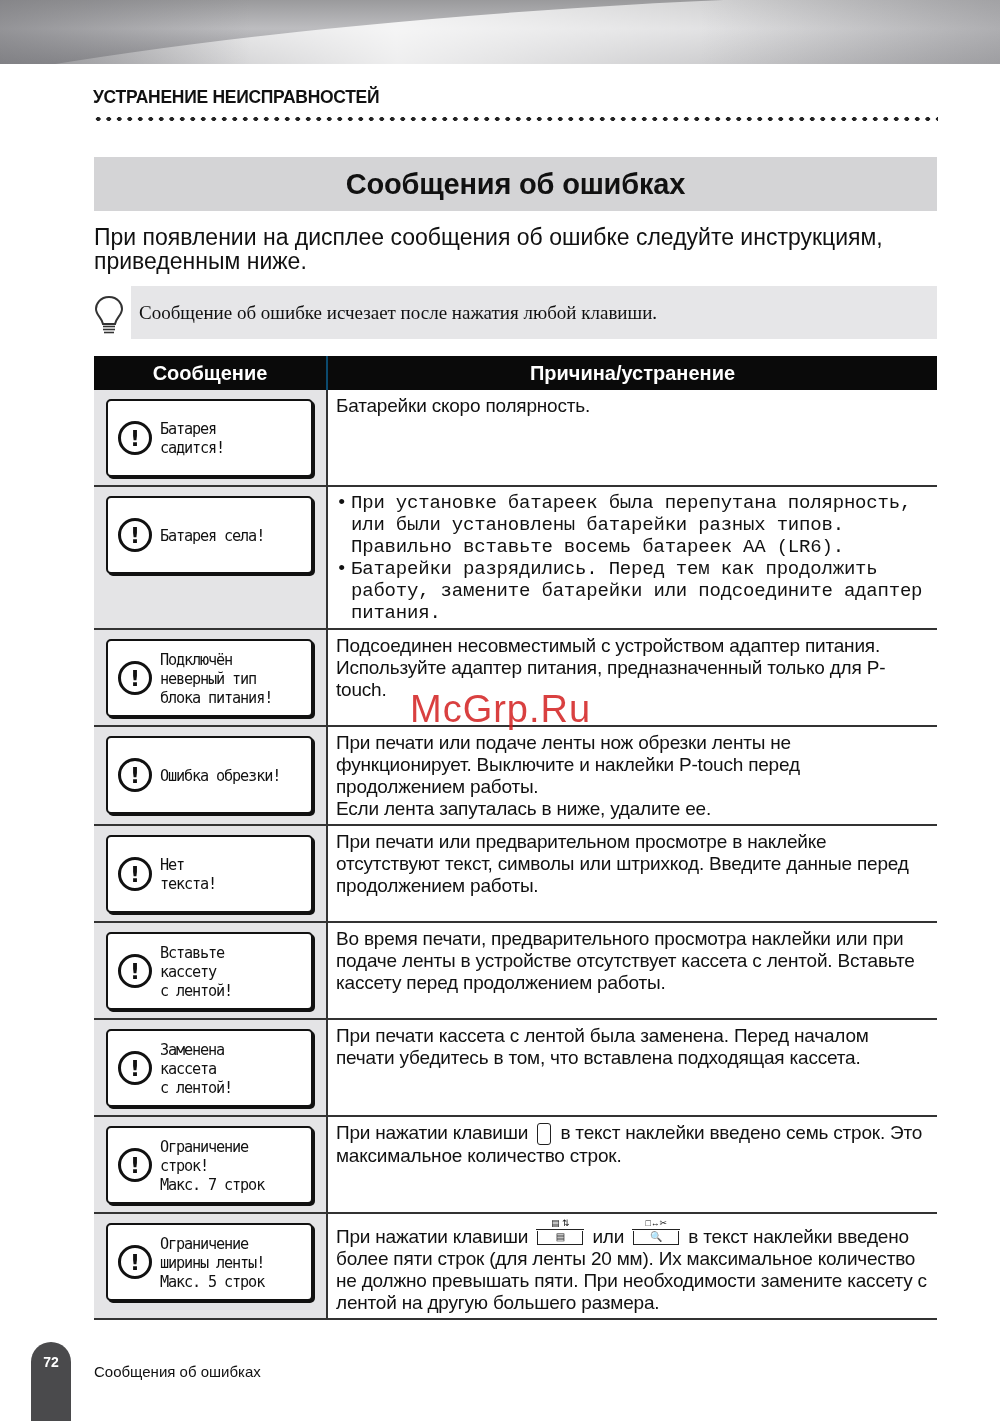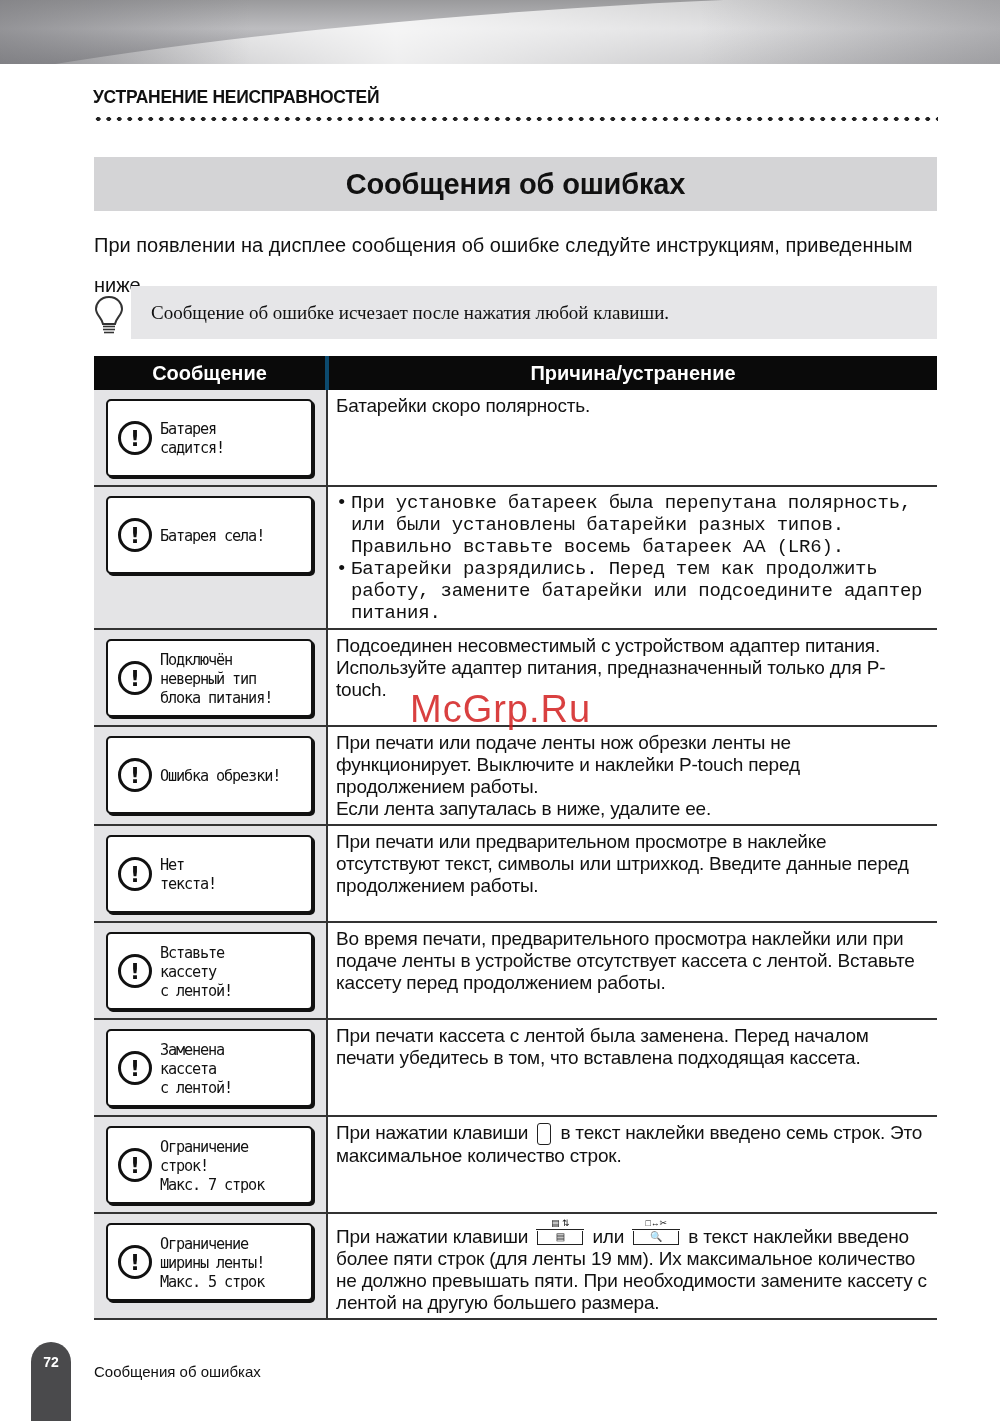--- a/index.html
+++ b/index.html
@@ -35,39 +35,39 @@
 
   .title-bar {
     position: absolute; left: 94px; top: 157px; width: 843px; height: 54px;
     background: #d4d4d6;
     display: flex; align-items: center; justify-content: center;
   }
   .title-bar h1 { font-size: 29px; font-weight: bold; letter-spacing: -0.2px; }
 
   .intro {
     position: absolute; left: 94px; top: 225px; width: 840px;
-    font-size: 20px; line-height: 40px;
+    font-size: 23px; line-height: 24px;
   }
 
   .note-icon { position: absolute; left: 94px; top: 295px; width: 30px; height: 40px; }
   .note-box {
     position: absolute; left: 131px; top: 286px; width: 806px; height: 53px;
-    background: #e6e6e8; display: flex; align-items: center; padding-left: 20px;
+    background: #e6e6e8; display: flex; align-items: center; padding-left: 8px;
     font-family: "Liberation Serif", serif; font-size: 19px;
   }
 
   table.errors {
     position: absolute; left: 94px; top: 356px; width: 843px;
     border-collapse: collapse;
   }
   table.errors th {
     background: #0a0a0a; color: #fff; height: 34px;
     font-size: 20px; font-weight: bold; text-align: center;
   }
-  table.errors th.col1 { width: 233px; border-right: 4px solid #0c4a6e; }
+  table.errors th.col1 { width: 233px; border-right: 2px solid #0c4a6e; }
   table.errors td { vertical-align: top; border-bottom: 2px solid #333; }
   table.errors td.msg-cell {
     width: 233px; background: #e4e4e6; border-right: 2px solid #333;
     padding: 9px 0 8px 12px;
   }
   table.errors td.desc-cell {
     padding: 5px 6px 4px 8px; font-size: 19px; line-height: 22px; letter-spacing: -0.2px;
   }
   .lcd {
     width: 207px; height: 78px; background: #fff;
@@ -271,21 +271,21 @@
             <span class="top">▤ ⇅</span>
             <span class="bar"></span>
             <span>▤</span>
           </span>
           <span>или</span>
           <span class="key wide">
             <span class="top">□↔✂</span>
             <span class="bar"></span>
             <span>🔍</span>
           </span>
-          <span>в текст наклейки введено более пяти строк (для ленты 19 мм). Их максимальное количество не должно превышать пяти. При необходимости замените кассету с лентой на другую большего размера.</span>
+          <span>в текст наклейки введено более пяти строк (для ленты 20 мм). Их максимальное количество не должно превышать пяти. При необходимости замените кассету с лентой на другую большего размера.</span>
         </p>
       </td>
     </tr>
   </tbody>
 </table>
 
 <div class="watermark">McGrp.Ru</div>
 
 <div class="page-tab">
   <span>72</span>

